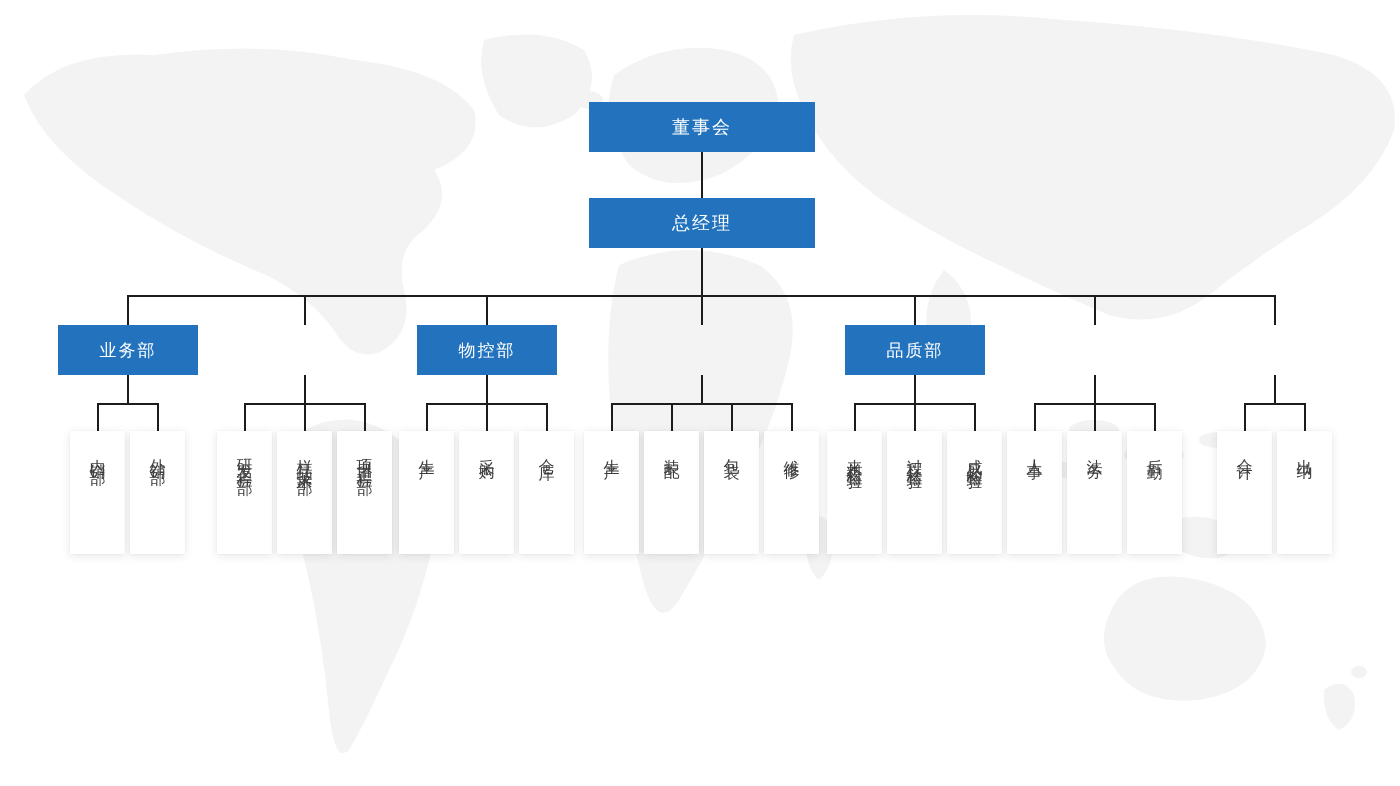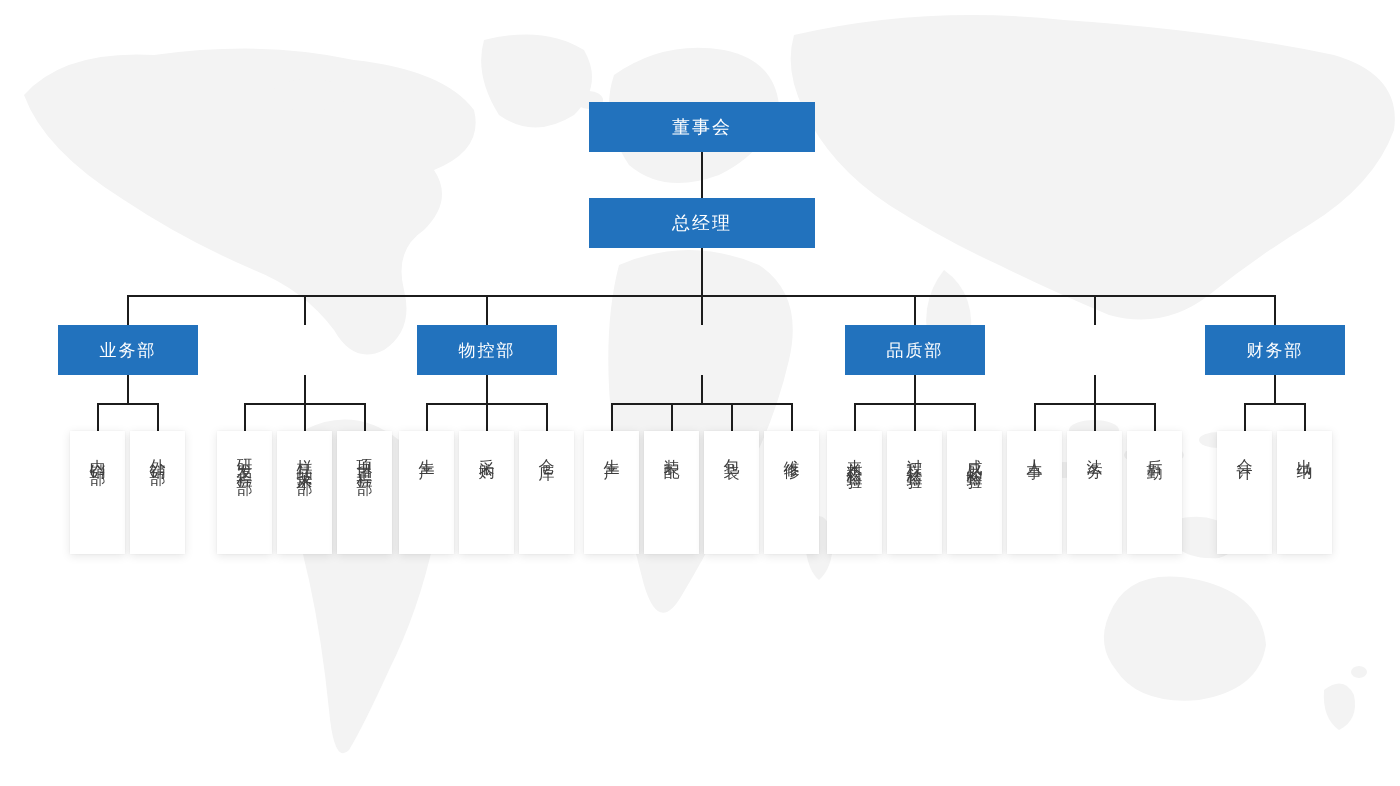--- a/index.html
+++ b/index.html
@@ -134,21 +134,20 @@
   <div class="vl" style="left:1150px;top:403px;height:29px"></div>
   <div class="vl" style="left:1240px;top:403px;height:29px"></div>
   <div class="vl" style="left:1300px;top:403px;height:29px"></div>
 
   <div class="big" style="top:102px">董事会</div>
   <div class="big" style="top:198px">总经理</div>
 
   <div class="dept" style="left:54px">业务部</div>
   <div class="dept" style="left:413px">物控部</div>
   <div class="dept" style="left:841px">品质部</div>
-  <div class="dept" style="left:1201px">财务部</div>
 
   <div class="leaf" style="left:66px">
       <span class="vtext">内销部</span>
     </div>
   <div class="leaf" style="left:126px">
       <span class="vtext">外销部</span>
     </div>
 
   <div class="leaf" style="left:213px">
       <span class="vtext">研发工程部</span>

